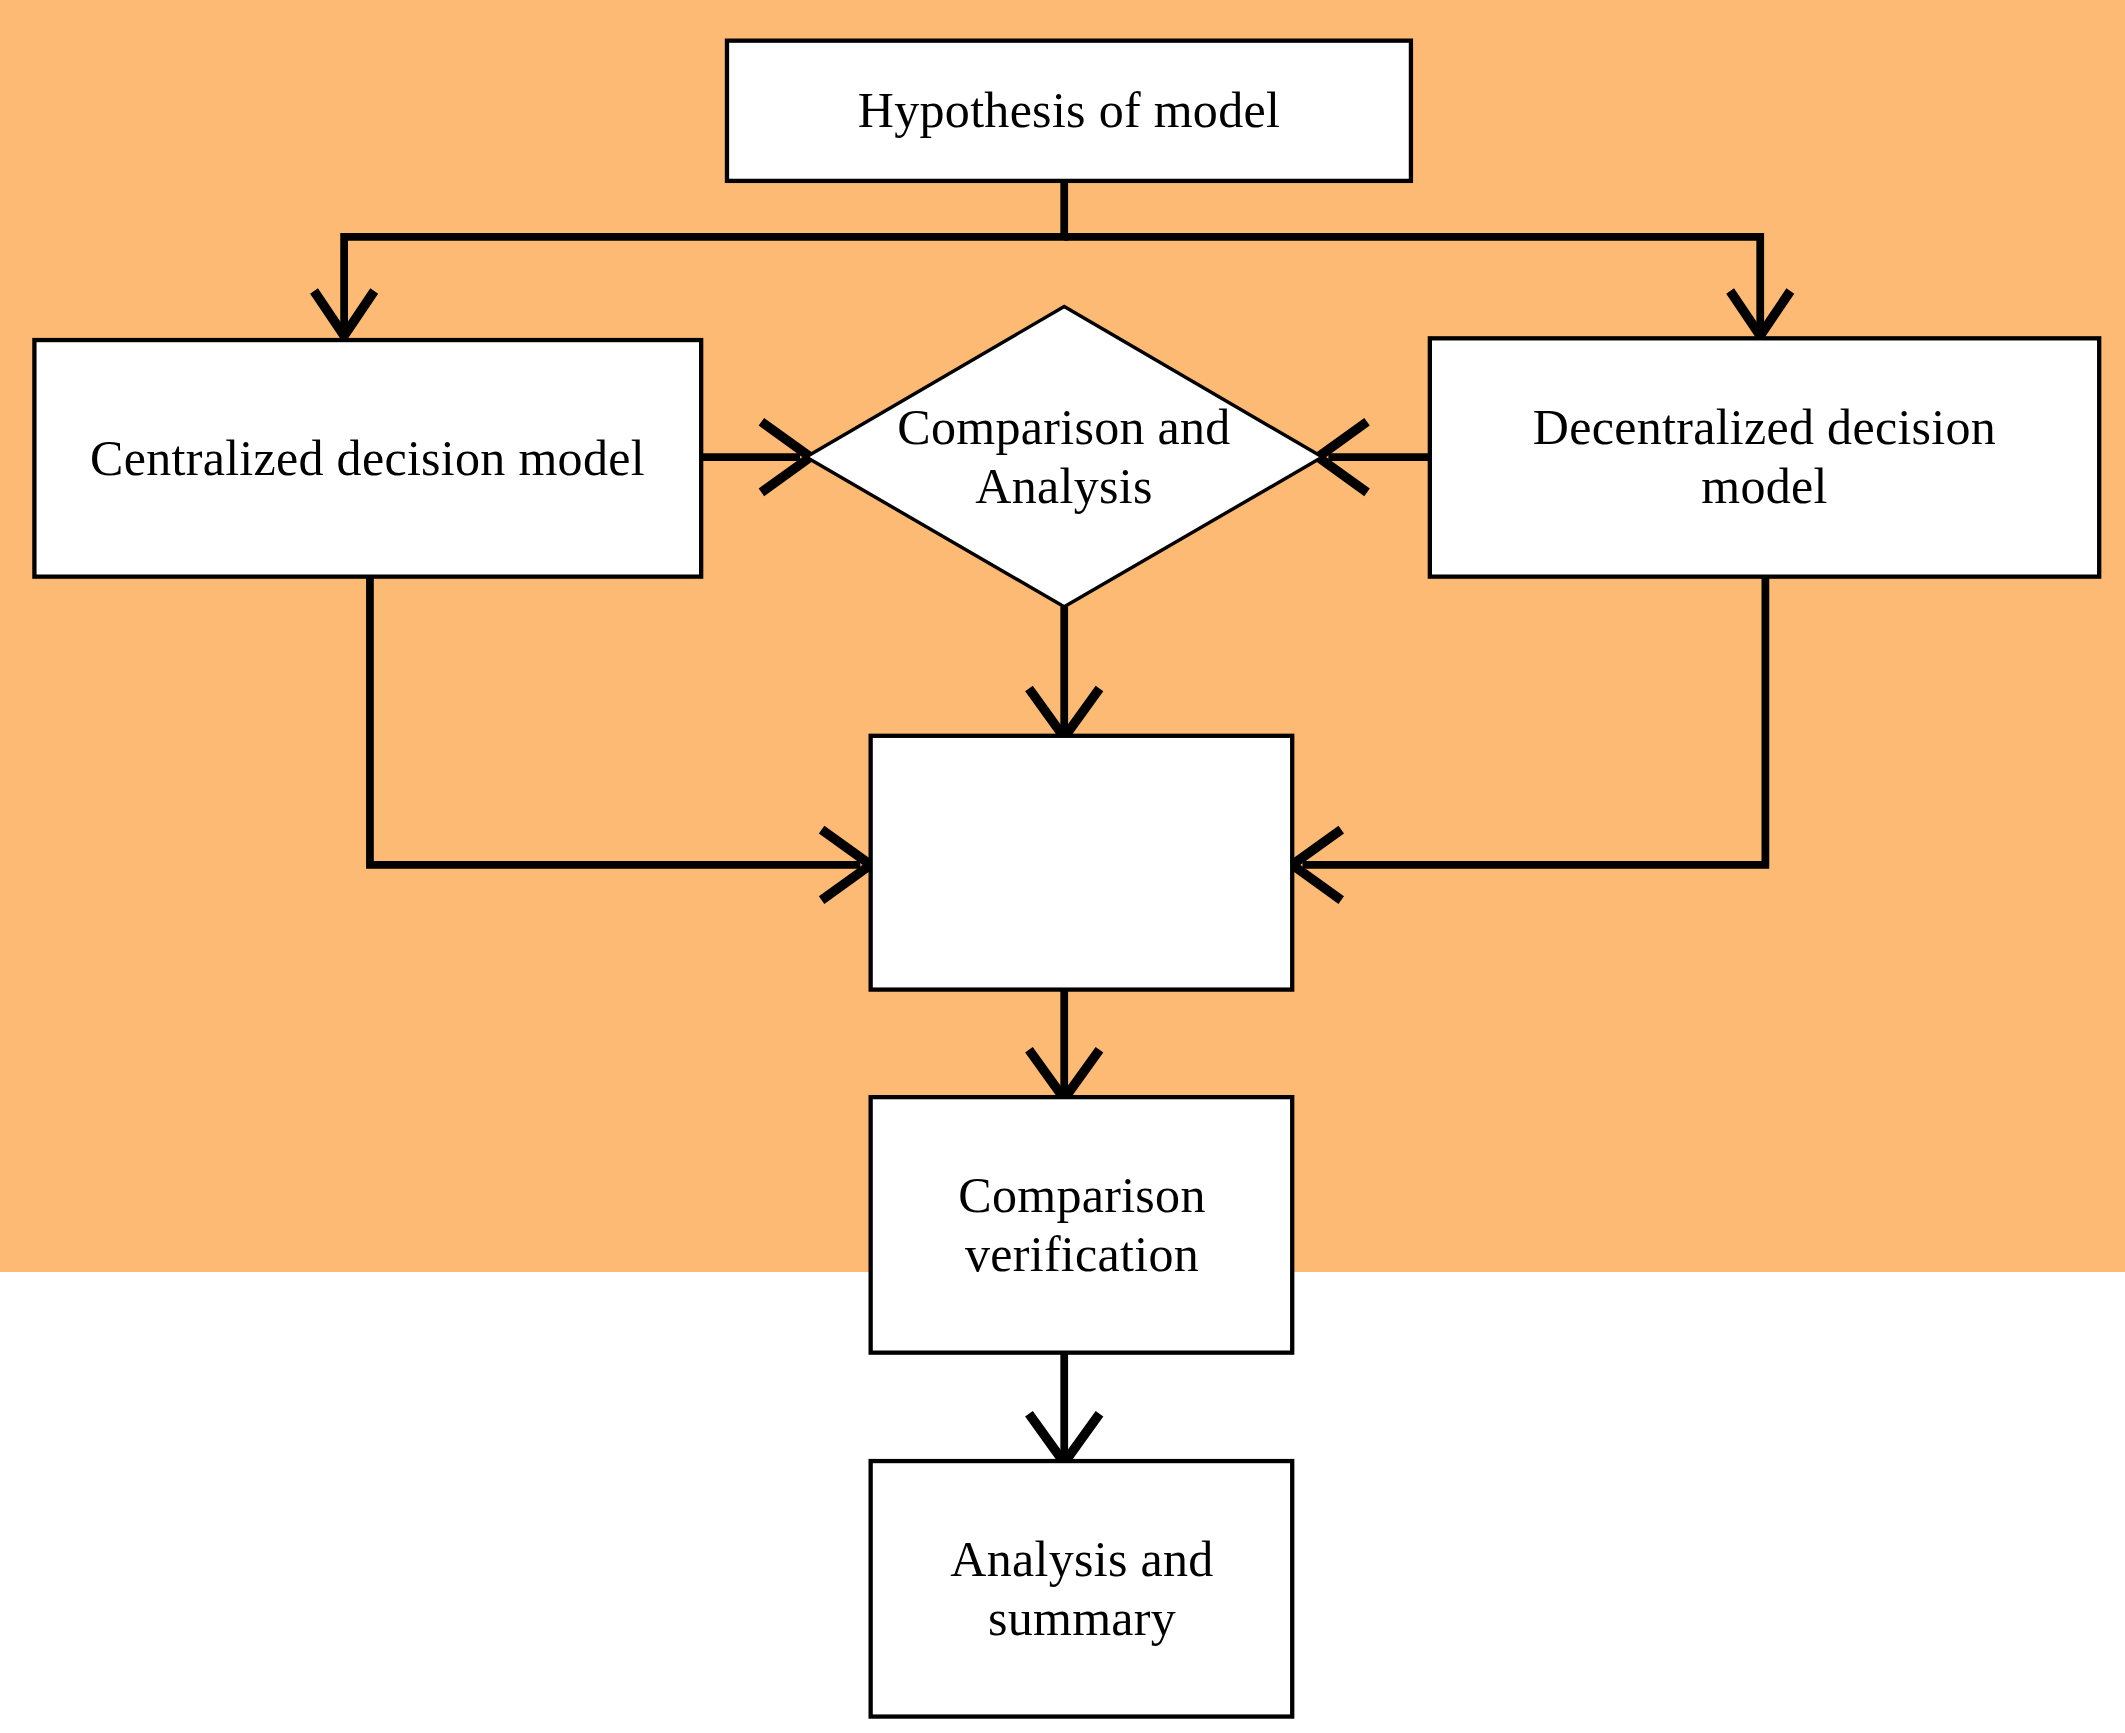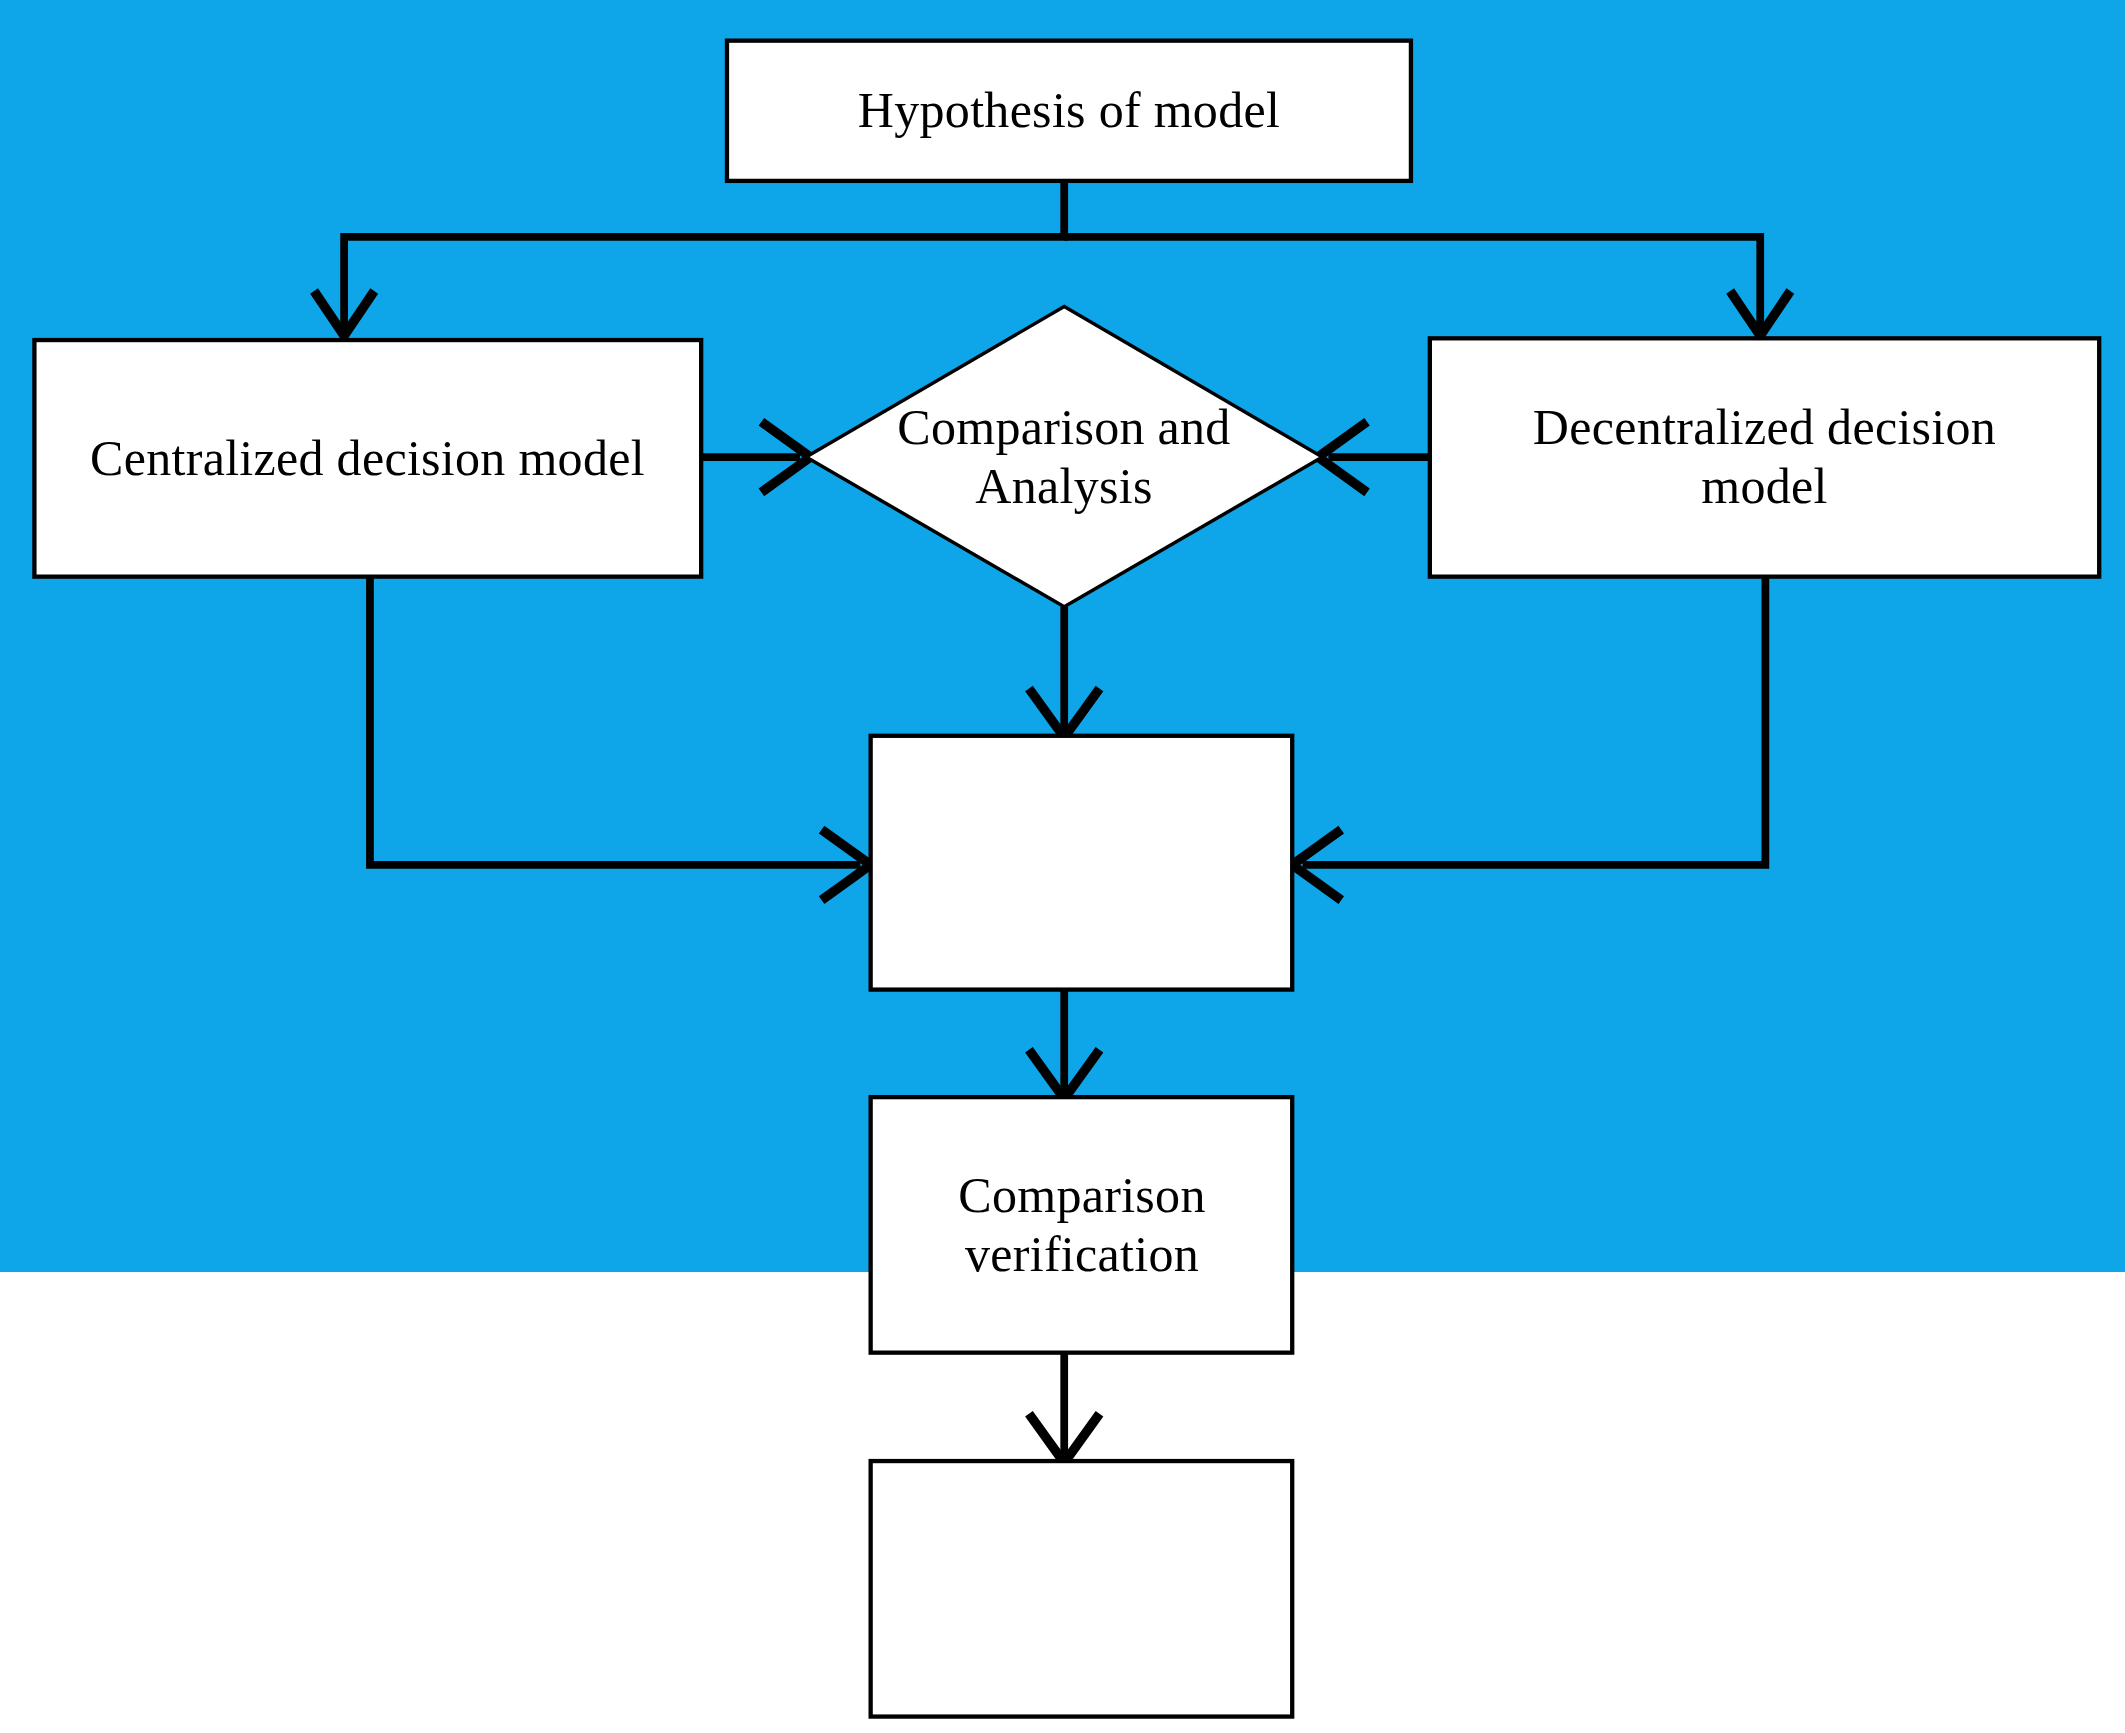--- a/index.html
+++ b/index.html
@@ -11,21 +11,21 @@
   body {
     width: 2125px;
     height: 1734px;
     font-family: "Liberation Serif", "DejaVu Serif", serif;
     overflow: hidden;
   }
   #flowchart-root {
     position: relative;
     width: 2125px;
     height: 1272px;
-    background: #0ea5e9;
+    background: #fdba74;
   }
   svg#flow-svg {
     position: absolute;
     top: 0;
     left: 0;
     width: 2125px;
     height: 1734px;
     display: block;
   }
   .node-shape {
@@ -137,15 +137,17 @@
   <div class="node-label lbl-diamond">Comparison and
 Analysis</div>
 
   <div class="node-label lbl-decentralized">Decentralized decision
 model</div>
 
 
   <div class="node-label lbl-numerical">Comparison
 verification</div>
 
+  <div class="node-label lbl-summary">Analysis and
+summary</div>
 
 </div>
 
 
 </body></html>

